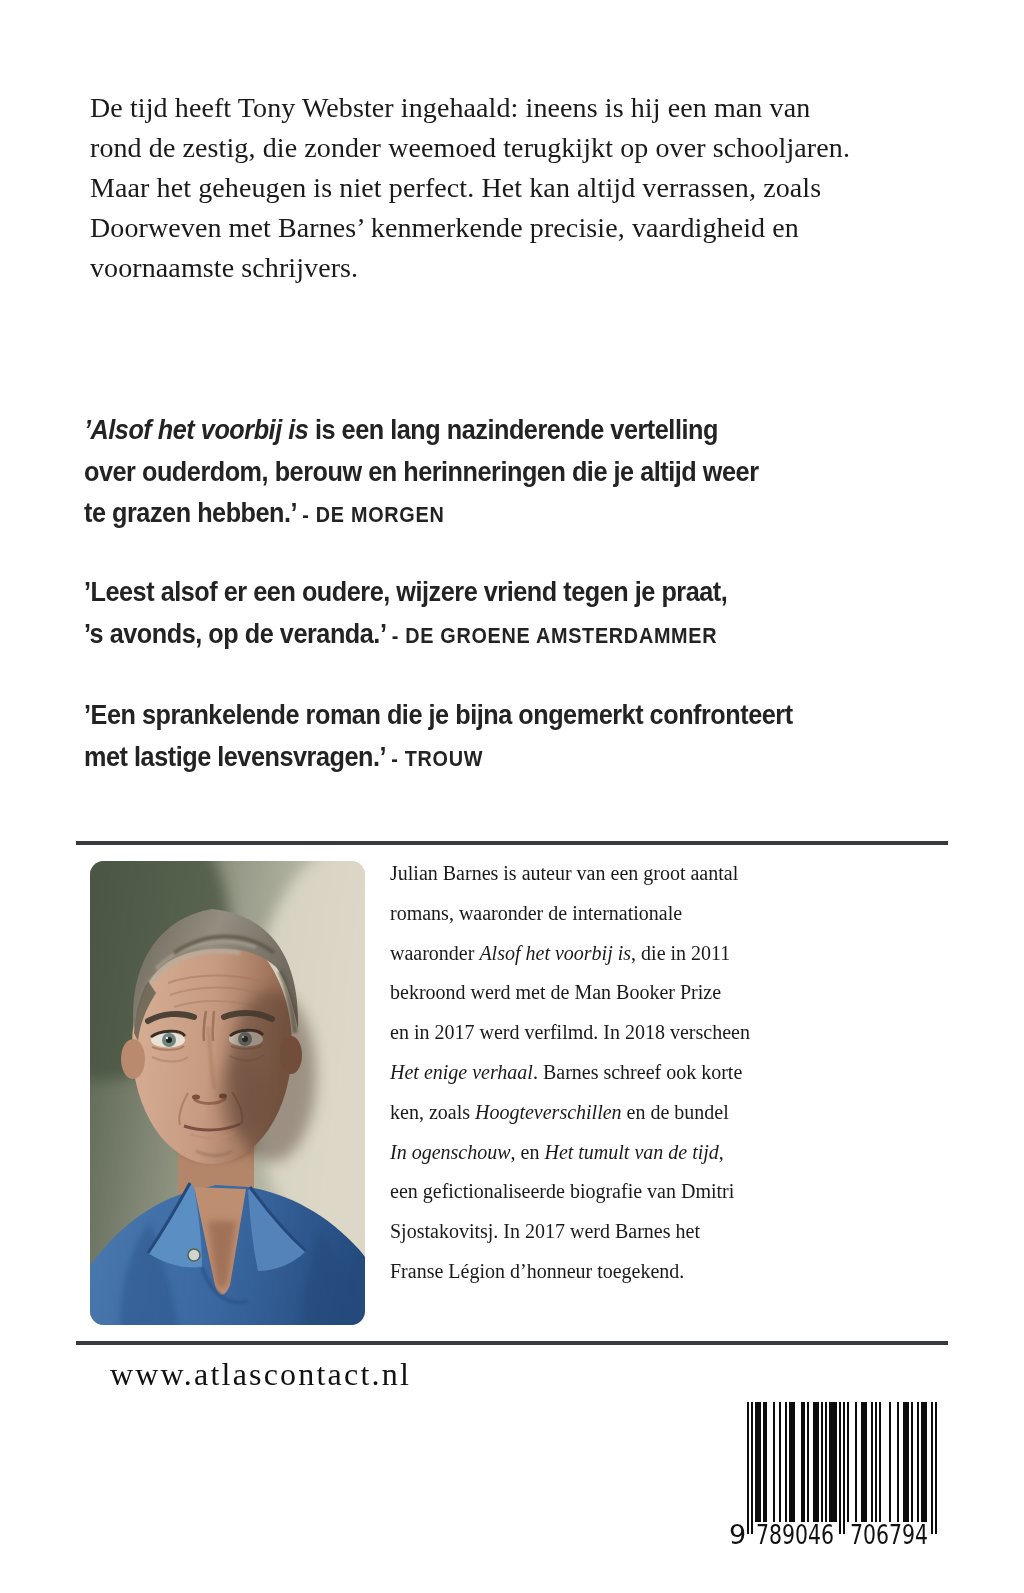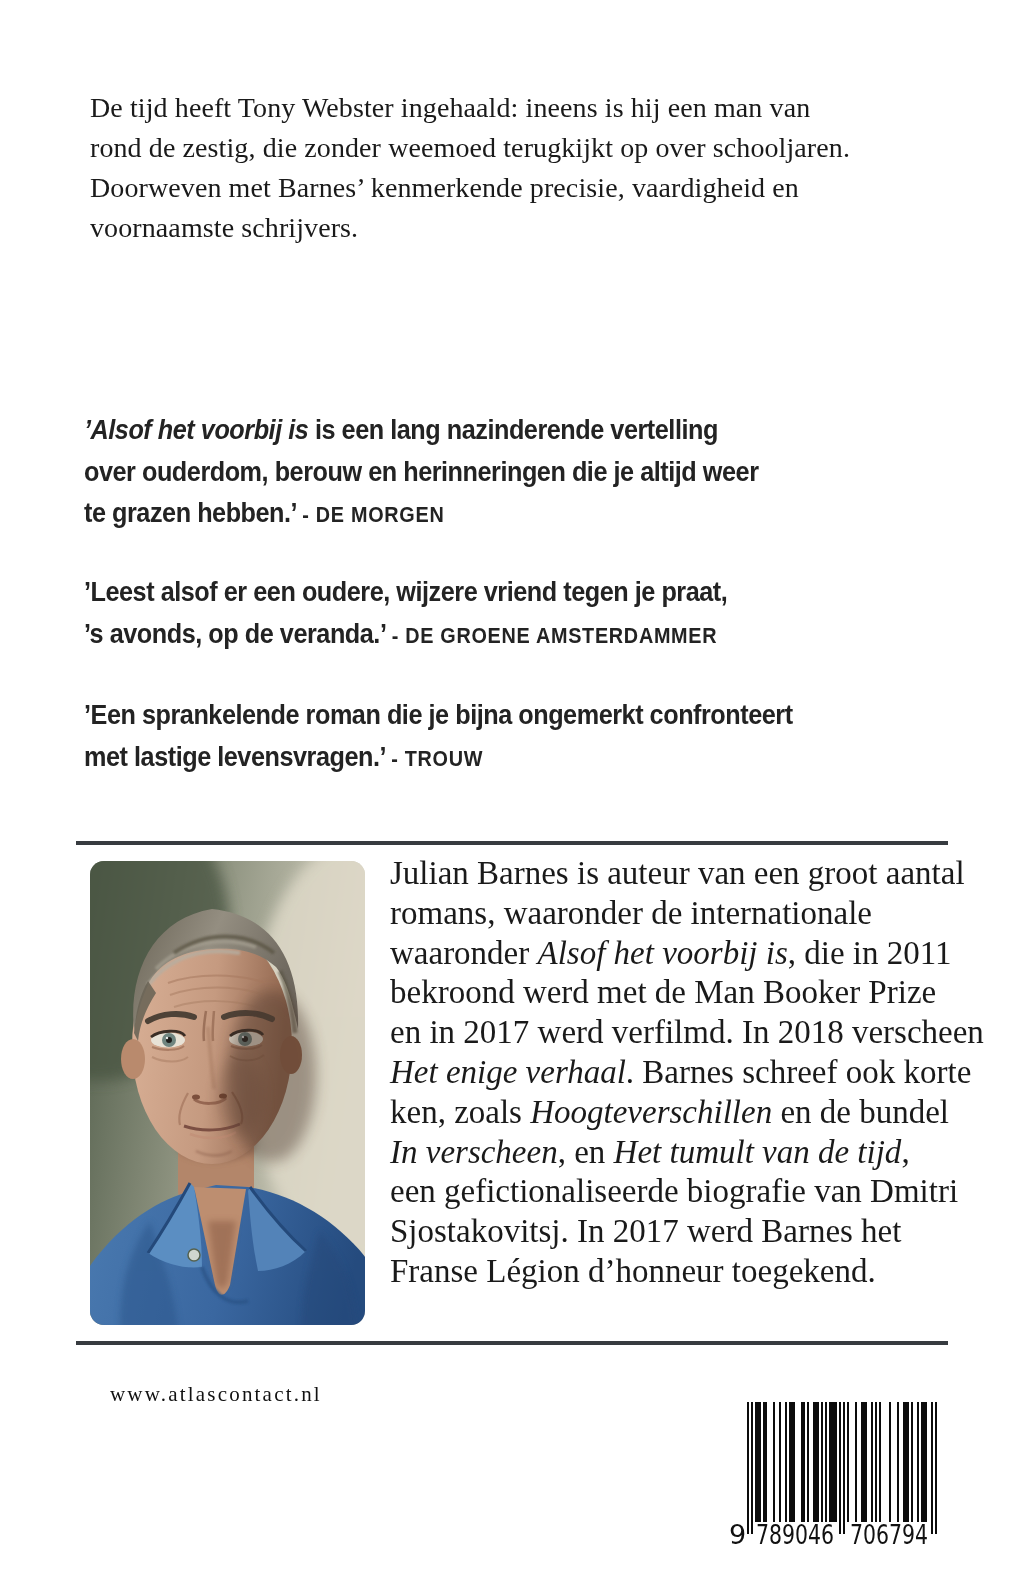--- a/index.html
+++ b/index.html
@@ -24,39 +24,40 @@
   
   .rule{position:absolute;left:76px;width:872px;height:4px;background:#373b40;}
   .rule1{top:841px;}
   .rule2{top:1341px;}
 
   
   .photo{position:absolute;left:90px;top:861px;width:275px;height:464px;}
   .photo svg{display:block;width:275px;height:464px;}
 
   
-  .bio{left:390px;top:854px;font-size:33px;line-height:39.8px;}
-
-  
-  .url{left:110px;top:1356px;font-size:21px;letter-spacing:2.2px;color:#111;margin-top:26px;}
+  .bio{left:390px;top:854px;font-size:20px;line-height:39.8px;}
+
+  
+  .url{left:110px;top:1356px;font-size:32px;letter-spacing:2.2px;color:#111;}
 
   
   .barcode{position:absolute;left:725px;top:1402px;width:212px;height:145px;}
   .barcode svg{display:block;width:212px;height:145px;}
   #barcode-bars rect{fill:#0c0c0c;}
   .bc-digit{font-family:"DejaVu Sans",sans-serif;font-size:27px;fill:#111;}
 </style>
 </head>
 <body>
 
 <div class="page">
 
   <div class="abs intro">
       <div class="line"><span>De tijd heeft Tony Webster ingehaald: ineens is hij een man van</span></div>
       <div class="line"><span>rond de zestig, die zonder weemoed terugkijkt op over schooljaren.</span></div>
+      <div class="line"><span>Maar het geheugen is niet perfect. Het kan altijd verrassen, zoals</span></div>
       <div class="line"><span>Doorweven met Barnes’ kenmerkende precisie, vaardigheid en</span></div>
       <div class="line"><span>voornaamste schrijvers.</span></div>
     </div>
 
   <div class="abs quote q1">
       <div class="line"><span class="it">’Alsof het voorbij is</span><span> is een lang nazinderende vertelling</span></div>
       <div class="line"><span>over ouderdom, berouw en herinneringen die je altijd weer</span></div>
       <div class="line"><span>te grazen hebben.’ </span><span class="attr">- DE MORGEN</span></div>
     </div>
   <div class="abs quote q2">
@@ -187,21 +188,21 @@
   </div>
 
   <div class="abs bio">
       <div class="line"><span>Julian Barnes is auteur van een groot aantal</span></div>
       <div class="line"><span>romans, waaronder de internationale</span></div>
       <div class="line"><span>waaronder </span><span class="it">Alsof het voorbij is</span><span>, die in 2011</span></div>
       <div class="line"><span>bekroond werd met de Man Booker Prize</span></div>
       <div class="line"><span>en in 2017 werd verfilmd. In 2018 verscheen</span></div>
       <div class="line"><span class="it">Het enige verhaal</span><span>. Barnes schreef ook korte</span></div>
       <div class="line"><span>ken, zoals </span><span class="it">Hoogteverschillen</span><span> en de bundel</span></div>
-      <div class="line"><span class="it">In verscheen</span><span>, en </span><span class="it">Het tumult van de tijd</span><span>,</span></div>
+      <div class="line"><span class="it">In ogenschouw</span><span>, en </span><span class="it">Het tumult van de tijd</span><span>,</span></div>
       <div class="line"><span>een gefictionaliseerde biografie van Dmitri</span></div>
       <div class="line"><span>Sjostakovitsj. In 2017 werd Barnes het</span></div>
       <div class="line"><span>Franse Légion d’honneur toegekend.</span></div>
     </div>
 
   <div class="rule rule2"></div>
 
   <div class="abs url">www.atlascontact.nl</div>
 
   <div class="barcode">

